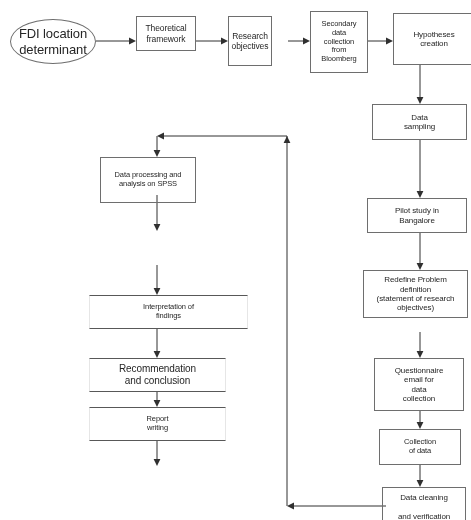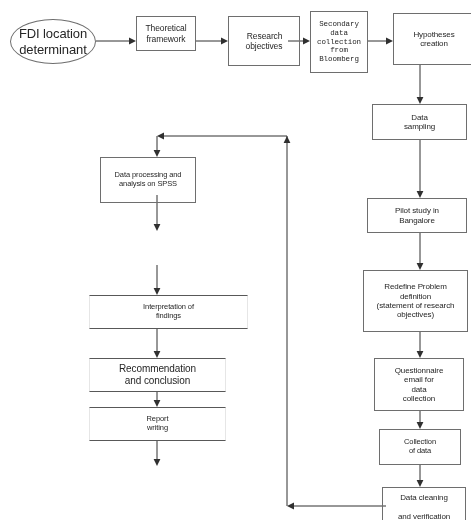--- a/index.html
+++ b/index.html
@@ -127,39 +127,39 @@
     <polygon class="ah" points="157,466 153.6,459 160.4,459"></polygon>
 
   </svg>
 
   <div class="node ellipse" style="left:10px; top:19px; width:86px; height:45px; font-size:13px;">FDI location
 determinant</div>
 
   <div class="node box" style="left:136px; top:16px; width:60px; height:35px; font-size:8.5px;">Theoretical
 framework</div>
 
-  <div class="node box" style="left:228px; top:16px; width:72px; height:50px; font-size:8.5px;text-align:right;">Research
+  <div class="node box" style="left:228px; top:16px; width:44px; height:50px; font-size:8.5px;">Research
 objectives</div>
 
-  <div class="node box" style="left:310px; top:11px; width:58px; height:62px; font-size:7.5px;font-family:Liberation Mono, monospace;">Secondary
+  <div class="node box" style="left:310px; top:11px; width:58px; height:62px; font-size:7.5px;">Secondary
 data
 collection
 from
 Bloomberg</div>
 
   <div class="node box" style="left:393px; top:13px; width:82px; height:52px; font-size:8px;">Hypotheses
 creation</div>
 
   <div class="node box" style="left:372px; top:104px; width:95px; height:36px; font-size:8px;">Data
 sampling</div>
 
   <div class="node box" style="left:367px; top:198px; width:100px; height:35px; font-size:8px;">Pilot study in
 Bangalore</div>
 
-  <div class="node box" style="left:363px; top:270px; width:105px; height:62px; font-size:8px;">Redefine Problem
+  <div class="node box" style="left:363px; top:270px; width:105px; height:48px; font-size:8px;">Redefine Problem
 definition
 (statement of research
 objectives)</div>
 
   <div class="node box" style="left:374px; top:358px; width:90px; height:53px; font-size:8px;">Questionnaire
 email for
 data
 collection</div>
 
   <div class="node box" style="left:379px; top:429px; width:82px; height:36px; font-size:7.5px;">Collection

